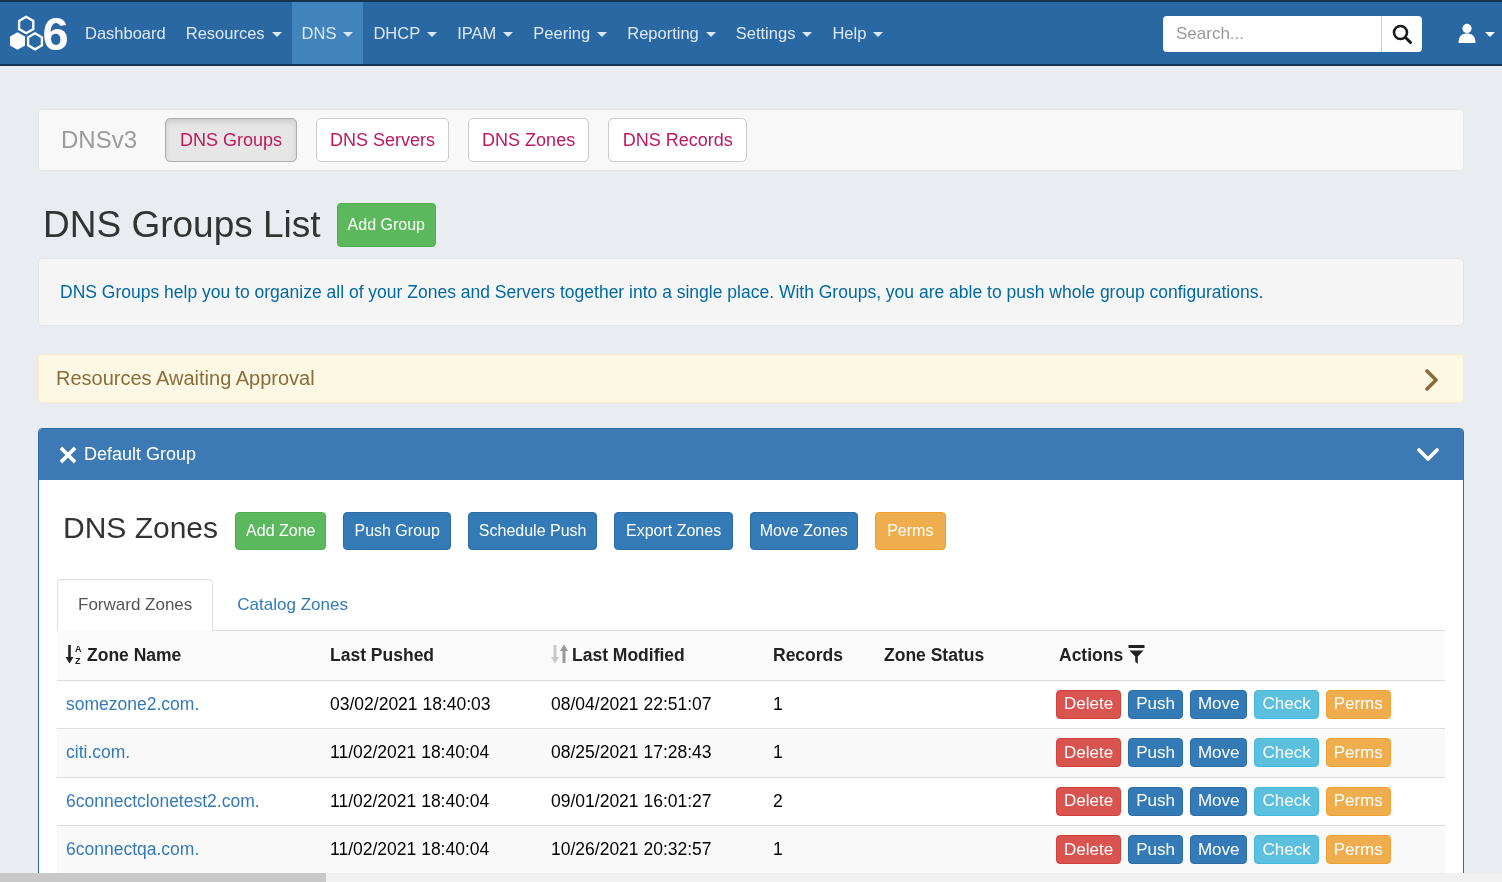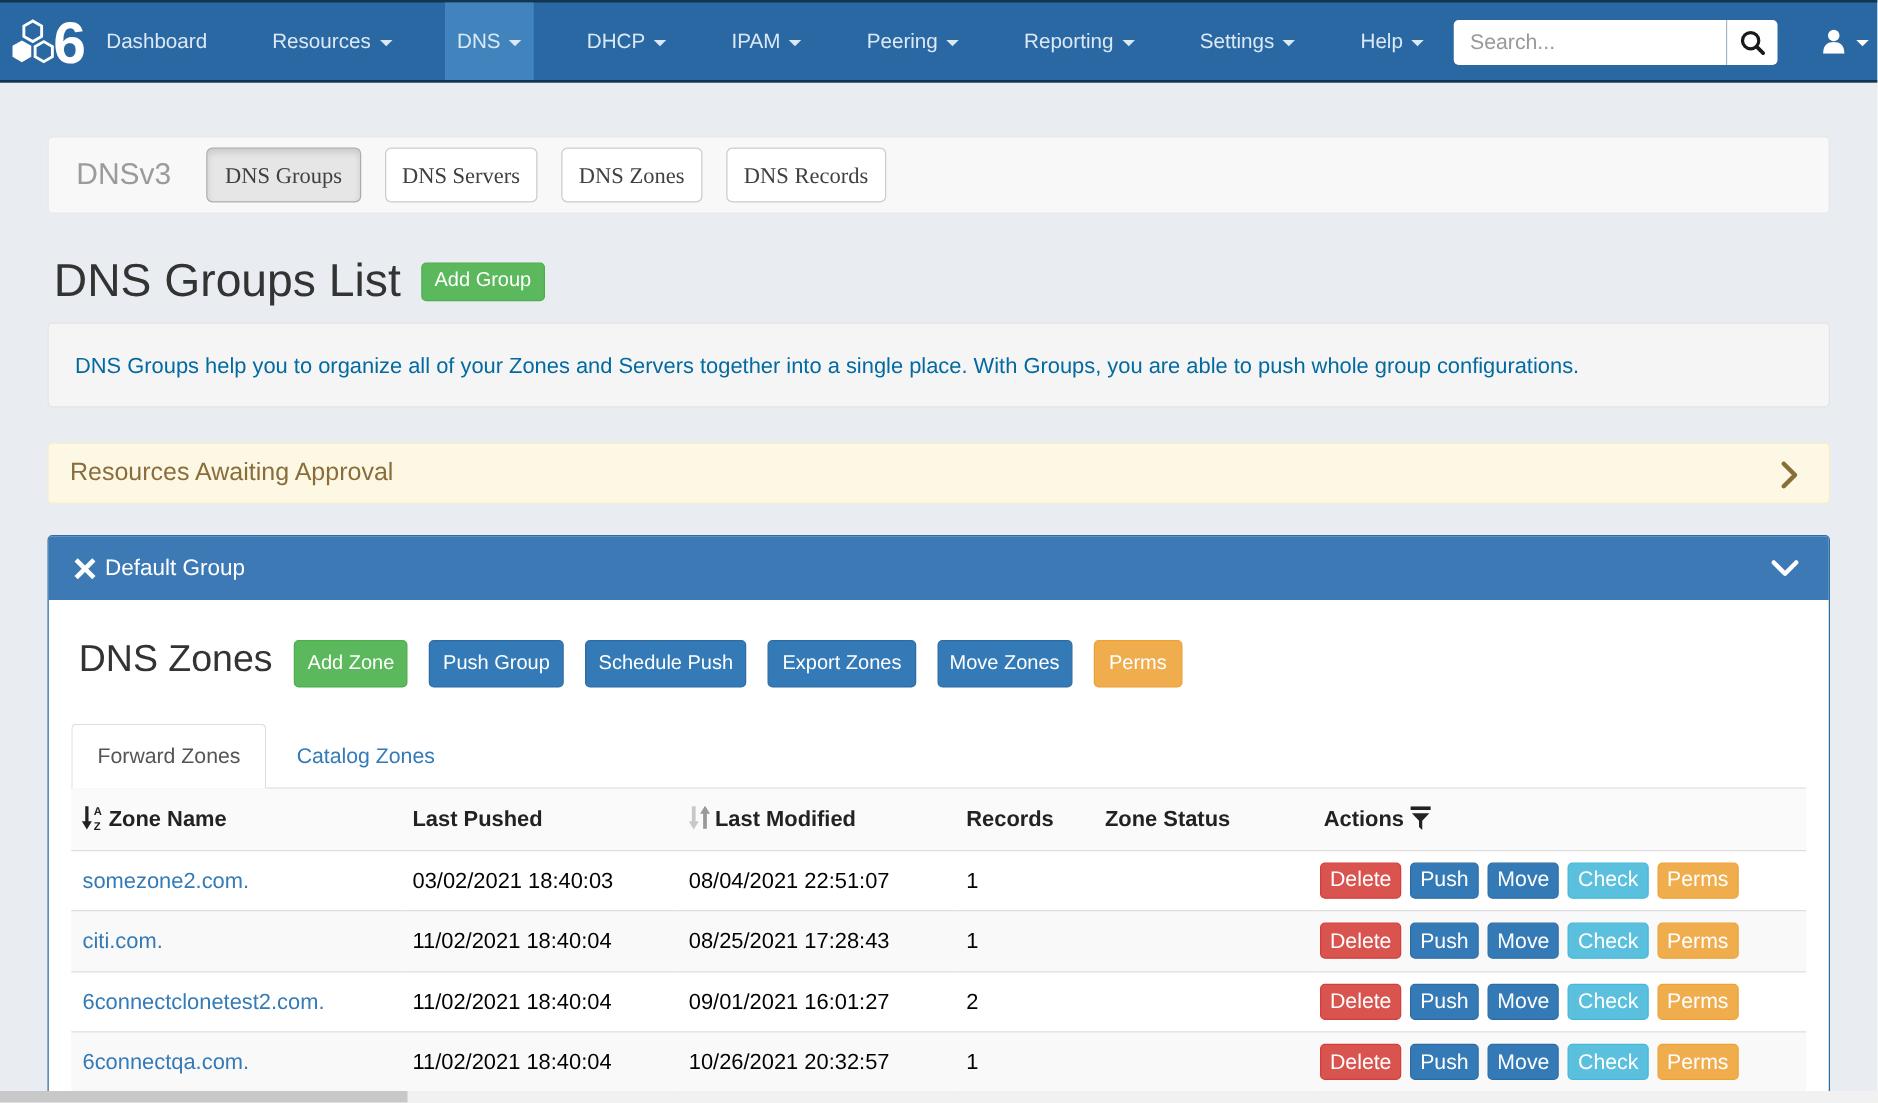--- a/index.html
+++ b/index.html
@@ -15,21 +15,21 @@
   position: relative;
   height: 66px;
   background: #2a68a4;
   border-top: 2px solid #14344f;
   border-bottom: 2px solid #14344f;
   display: flex;
   align-items: stretch;
 }
 .logo { width: 75px; display:block; }
 .logo svg { margin-left: 5px; margin-top: -2px; display:block; }
-.nav-items { display:flex; list-style:none; align-items:stretch;gap:32px; }
+.nav-items { display:flex; list-style:none; align-items:stretch; }
 .nav-items li { display:flex; align-items:center; padding: 0 10px; }
 .nav-items li a { color:#dce9f5; text-decoration:none; font-size:16.5px; display:flex; align-items:center; }
 .nav-items li.active { background:#4184bd; }
 .caret { display:inline-block; width:0; height:0; border-left:5px solid transparent; border-right:5px solid transparent; border-top:5px solid #dce9f5; margin-left:7px; margin-top:2px;}
 .search-wrap { position:absolute; top:14px; left:1138px; height:36px; display:flex;padding-left:25px; }
 .search-input { width:218px; height:36px; background:#fff; border:none; border-radius:4px 0 0 4px; padding-left:13px; font-size:17px; font-family:"Liberation Sans",sans-serif; color:#999; outline:none; }
 .search-input::placeholder { color:#999; }
 .search-btn { width:41px; height:36px; background:#fff; border:none; border-left:1px solid #ccc; border-radius:0 4px 4px 0; display:flex; align-items:center; justify-content:center; }
 .user-wrap { position:absolute; left:1456px; top:0; height:62px; display:flex; align-items:center; }
 .user-wrap .caret { border-top-color:#fff; margin-left:7px; }
@@ -48,35 +48,35 @@
   align-items: center;
   padding-left: 22px;
 }
 .subnav .brand { font-size:24px; color:#9b9b9b; margin-right:28px; }
 .btn-default2 {
   height: 44px;
   background: #fff;
   border: 1px solid #ccc;
   border-radius: 5px;
   font-size: 18px;
-  color: #404040;
-  font-family:Liberation Serif, serif;
+  color: #be185d;
+  font-family:Liberation Sans, sans-serif;
   margin-right: 19px;
 }
 .btn-default2.active { background:#e6e6e6; border-color:#adadad; box-shadow: inset 0 3px 5px rgba(0,0,0,.125); }
 .bd1 { padding: 0 14px; }
 .bd2 { padding: 0 13px; }
 .bd3 { padding: 0 13px; }
 .bd4 { padding: 0 13.5px; }
 
 
 .pagehead { margin-top: 33px; display:flex; align-items:center; height:42px; }
 .pagehead h1 { font-size:37px; font-weight:normal; color:#333; margin-left:5px; line-height:42px; }
 .btn-green { background:#5cb85c; border:1px solid #4cae4c; color:#fff; border-radius:4px; font-family:"Liberation Sans",sans-serif; }
-.btn-addgroup { height:31px; padding:0 10px; font-size:16px; margin-left:16px;text-align:right; }
+.btn-addgroup { height:44px; padding:0 10px; font-size:16px; margin-left:16px;text-align:right; }
 
 
 .well {
   margin-top: 12px;
   height: 68px;
   background: #f5f5f5;
   border: 1px solid #e3e3e3;
   border-radius: 4px;
   display:flex; align-items:center;
   padding-left: 21px;

